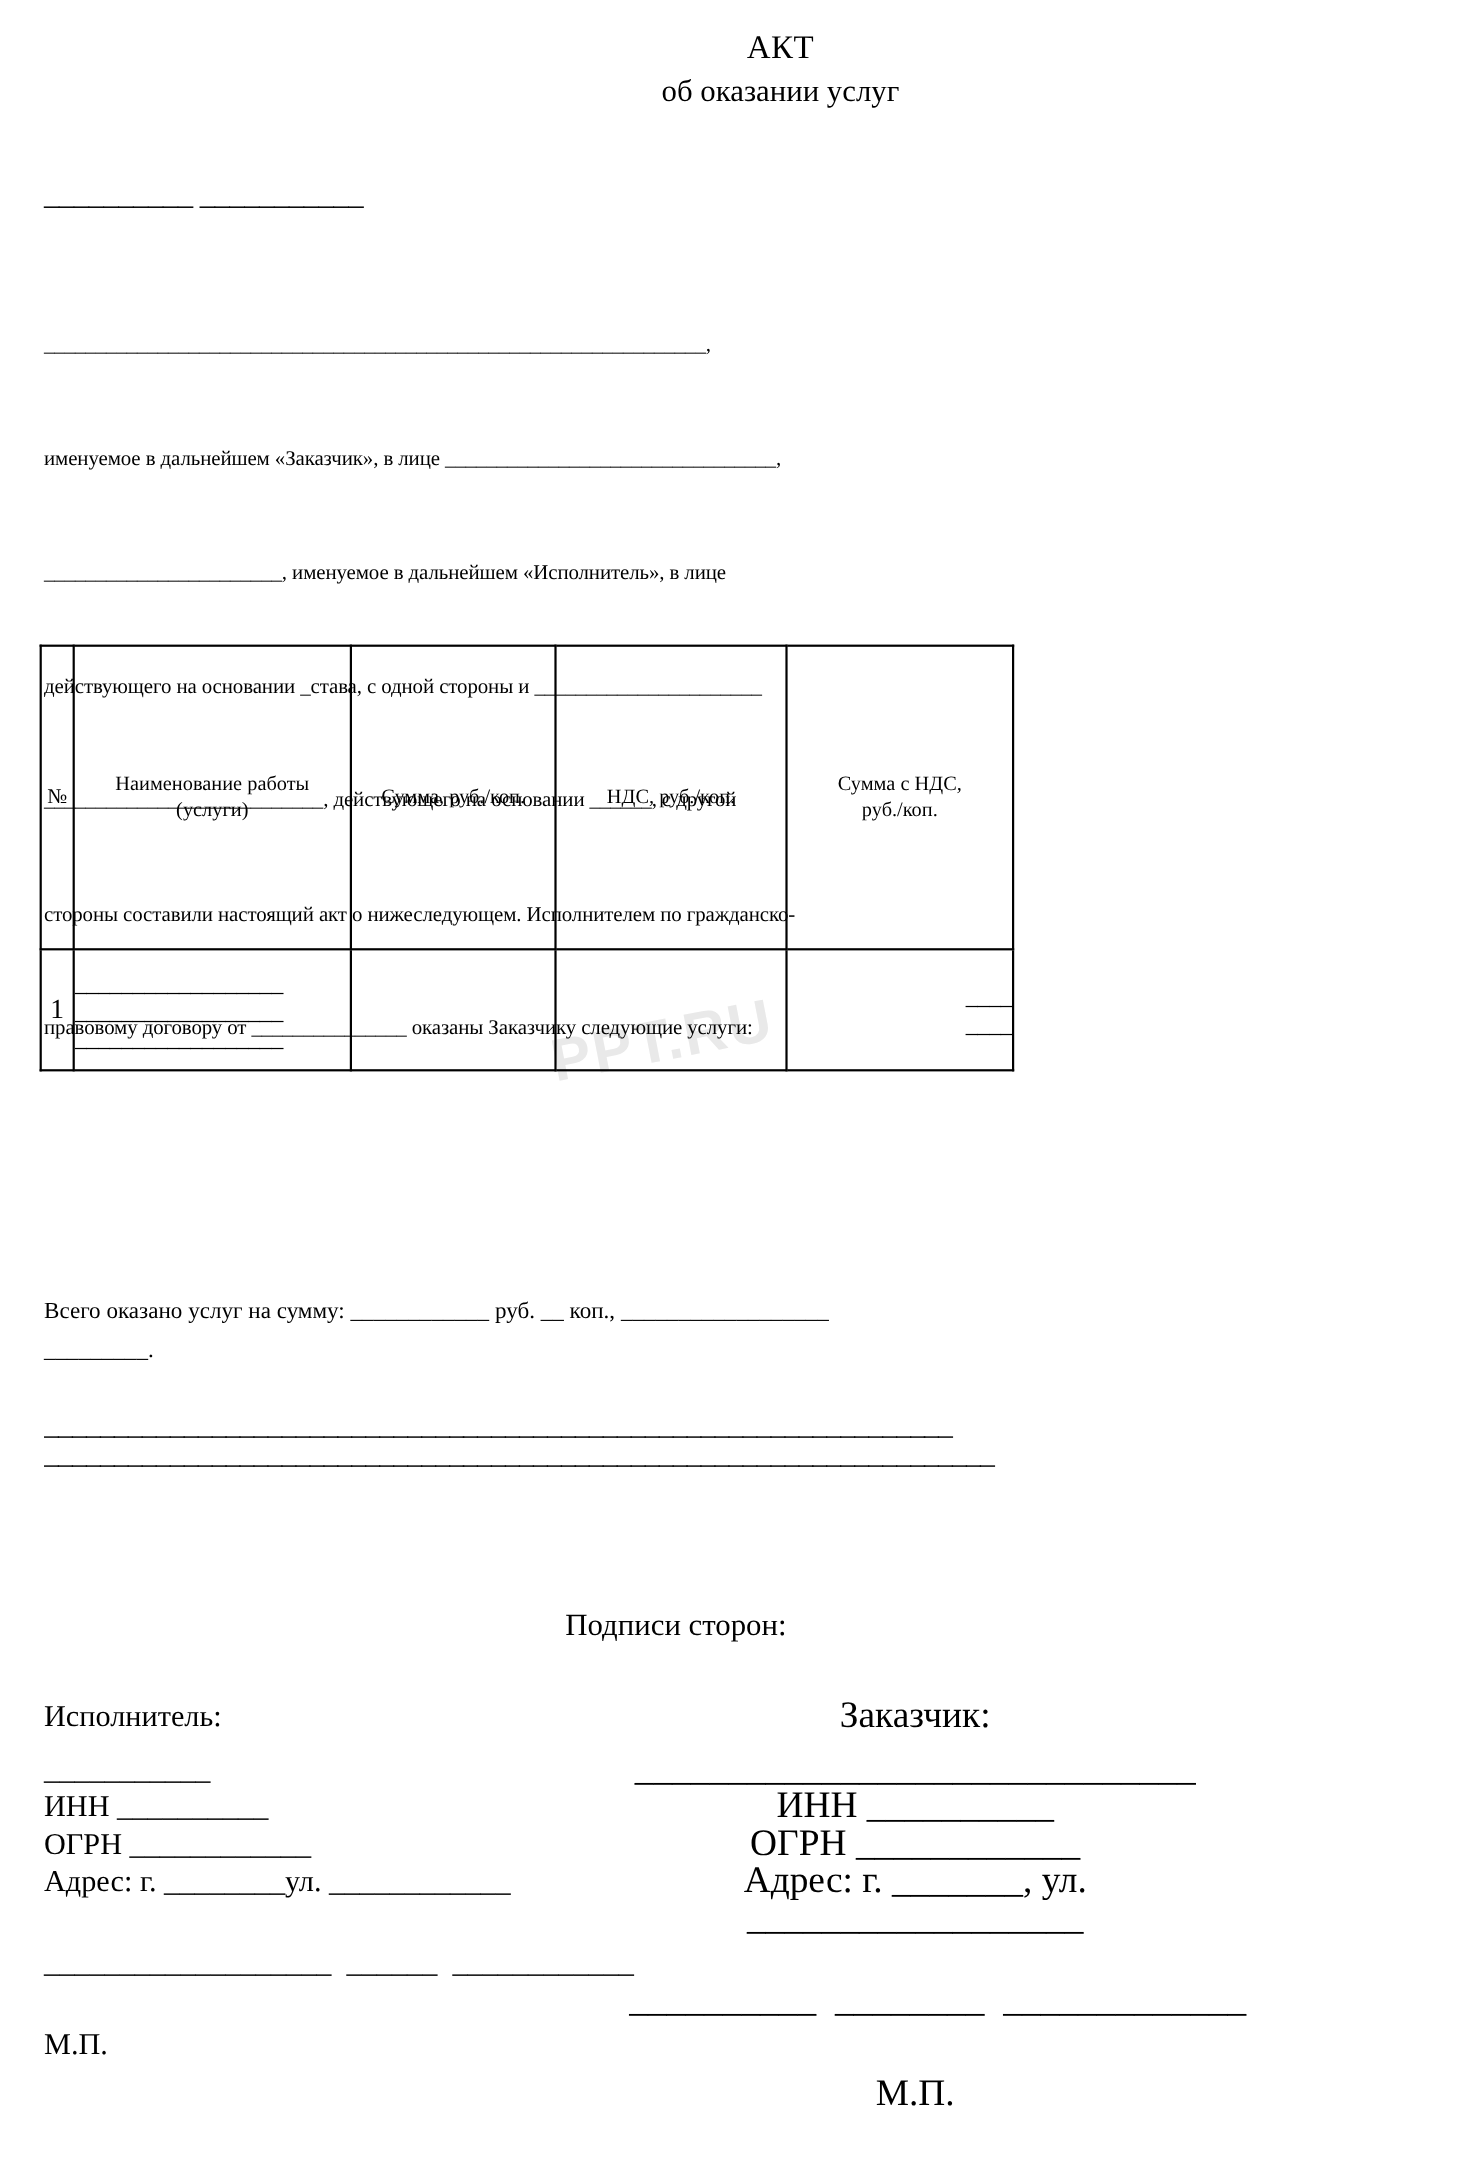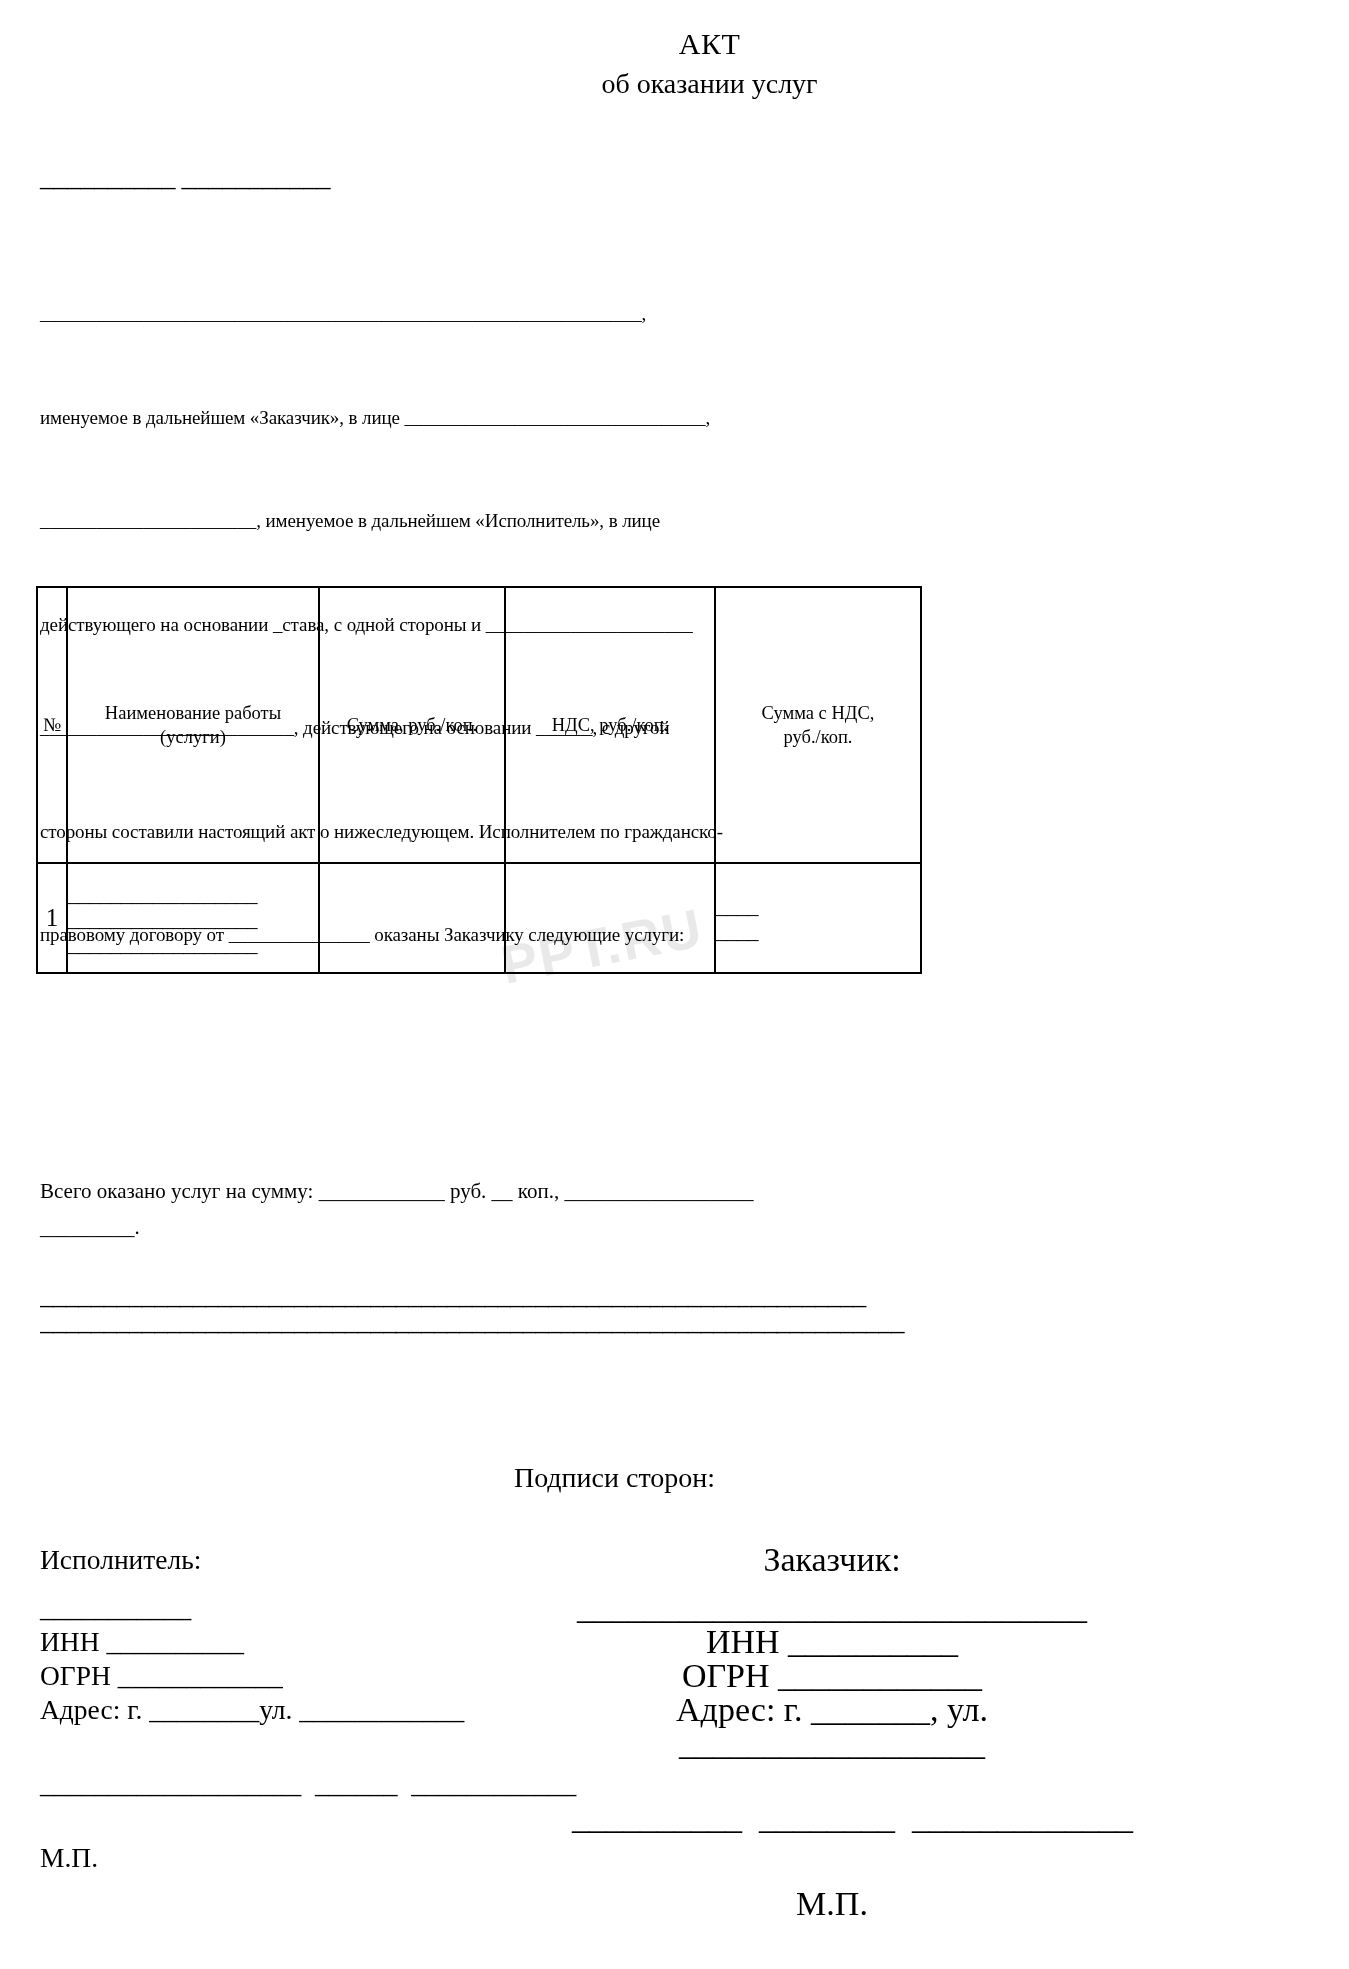--- a/index.html
+++ b/index.html
@@ -128,21 +128,21 @@
     text-align: center;
   }
   .cell-lines {
     padding: 6px 8px 4px 8px;
     font-size: 22px;
     line-height: 25px;
     letter-spacing: -0.5px;
     white-space: nowrap;
     overflow: hidden;
   }
-  .cell-lines.right { }
+  .cell-lines.right { text-align: right; }
 
   
   .totals {
     position: absolute;
     left: 40px;
     top: 1173px;
     width: 1000px;
     font-size: 21px;
     line-height: 36px;
     z-index: 2;

